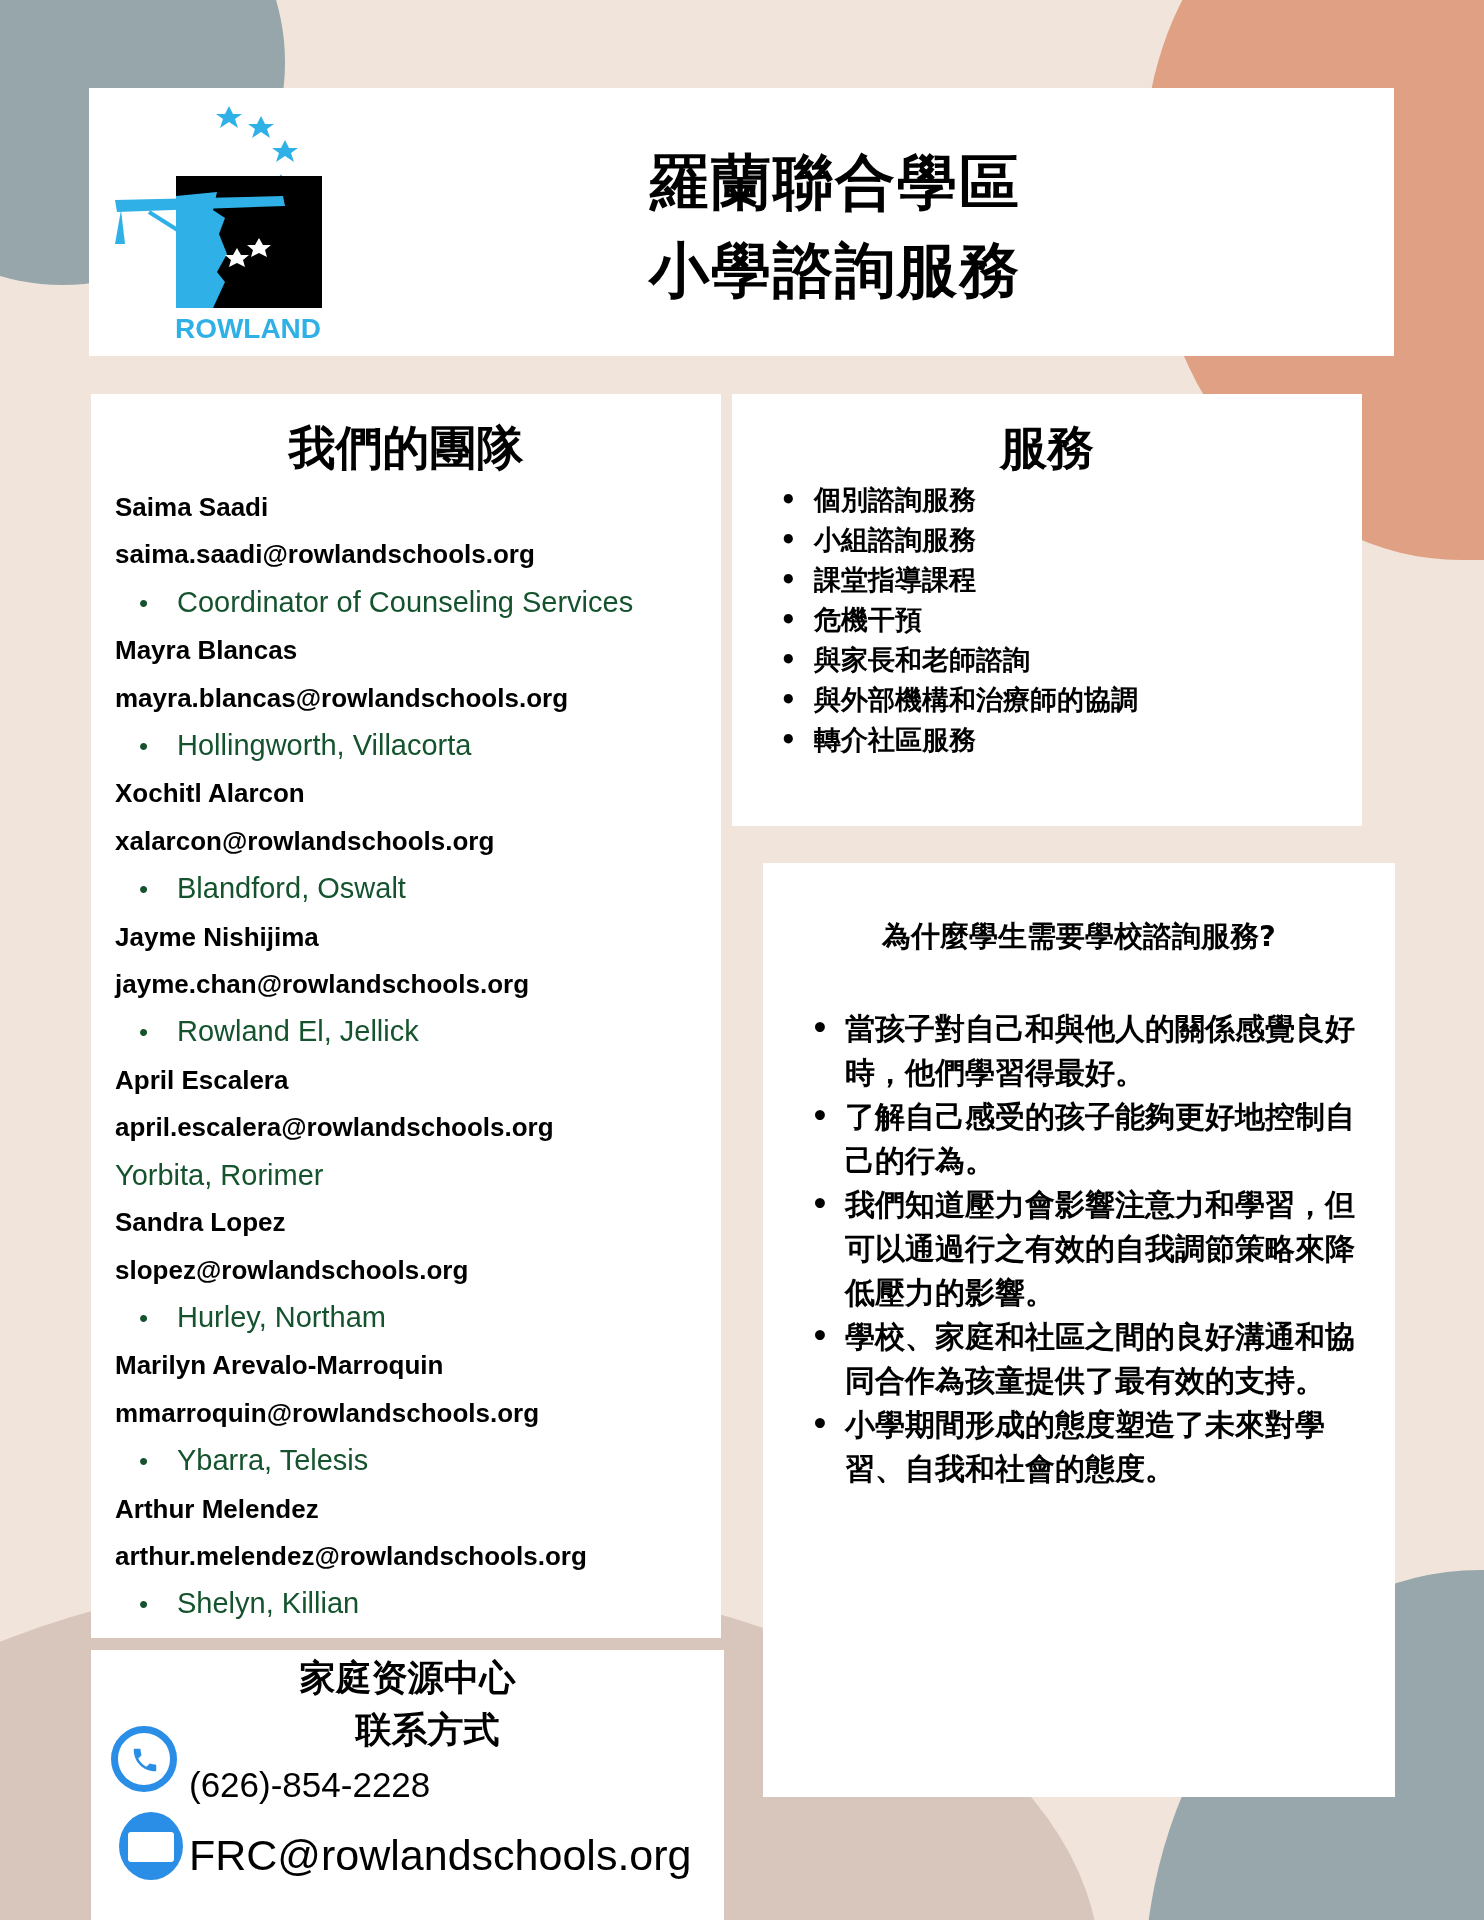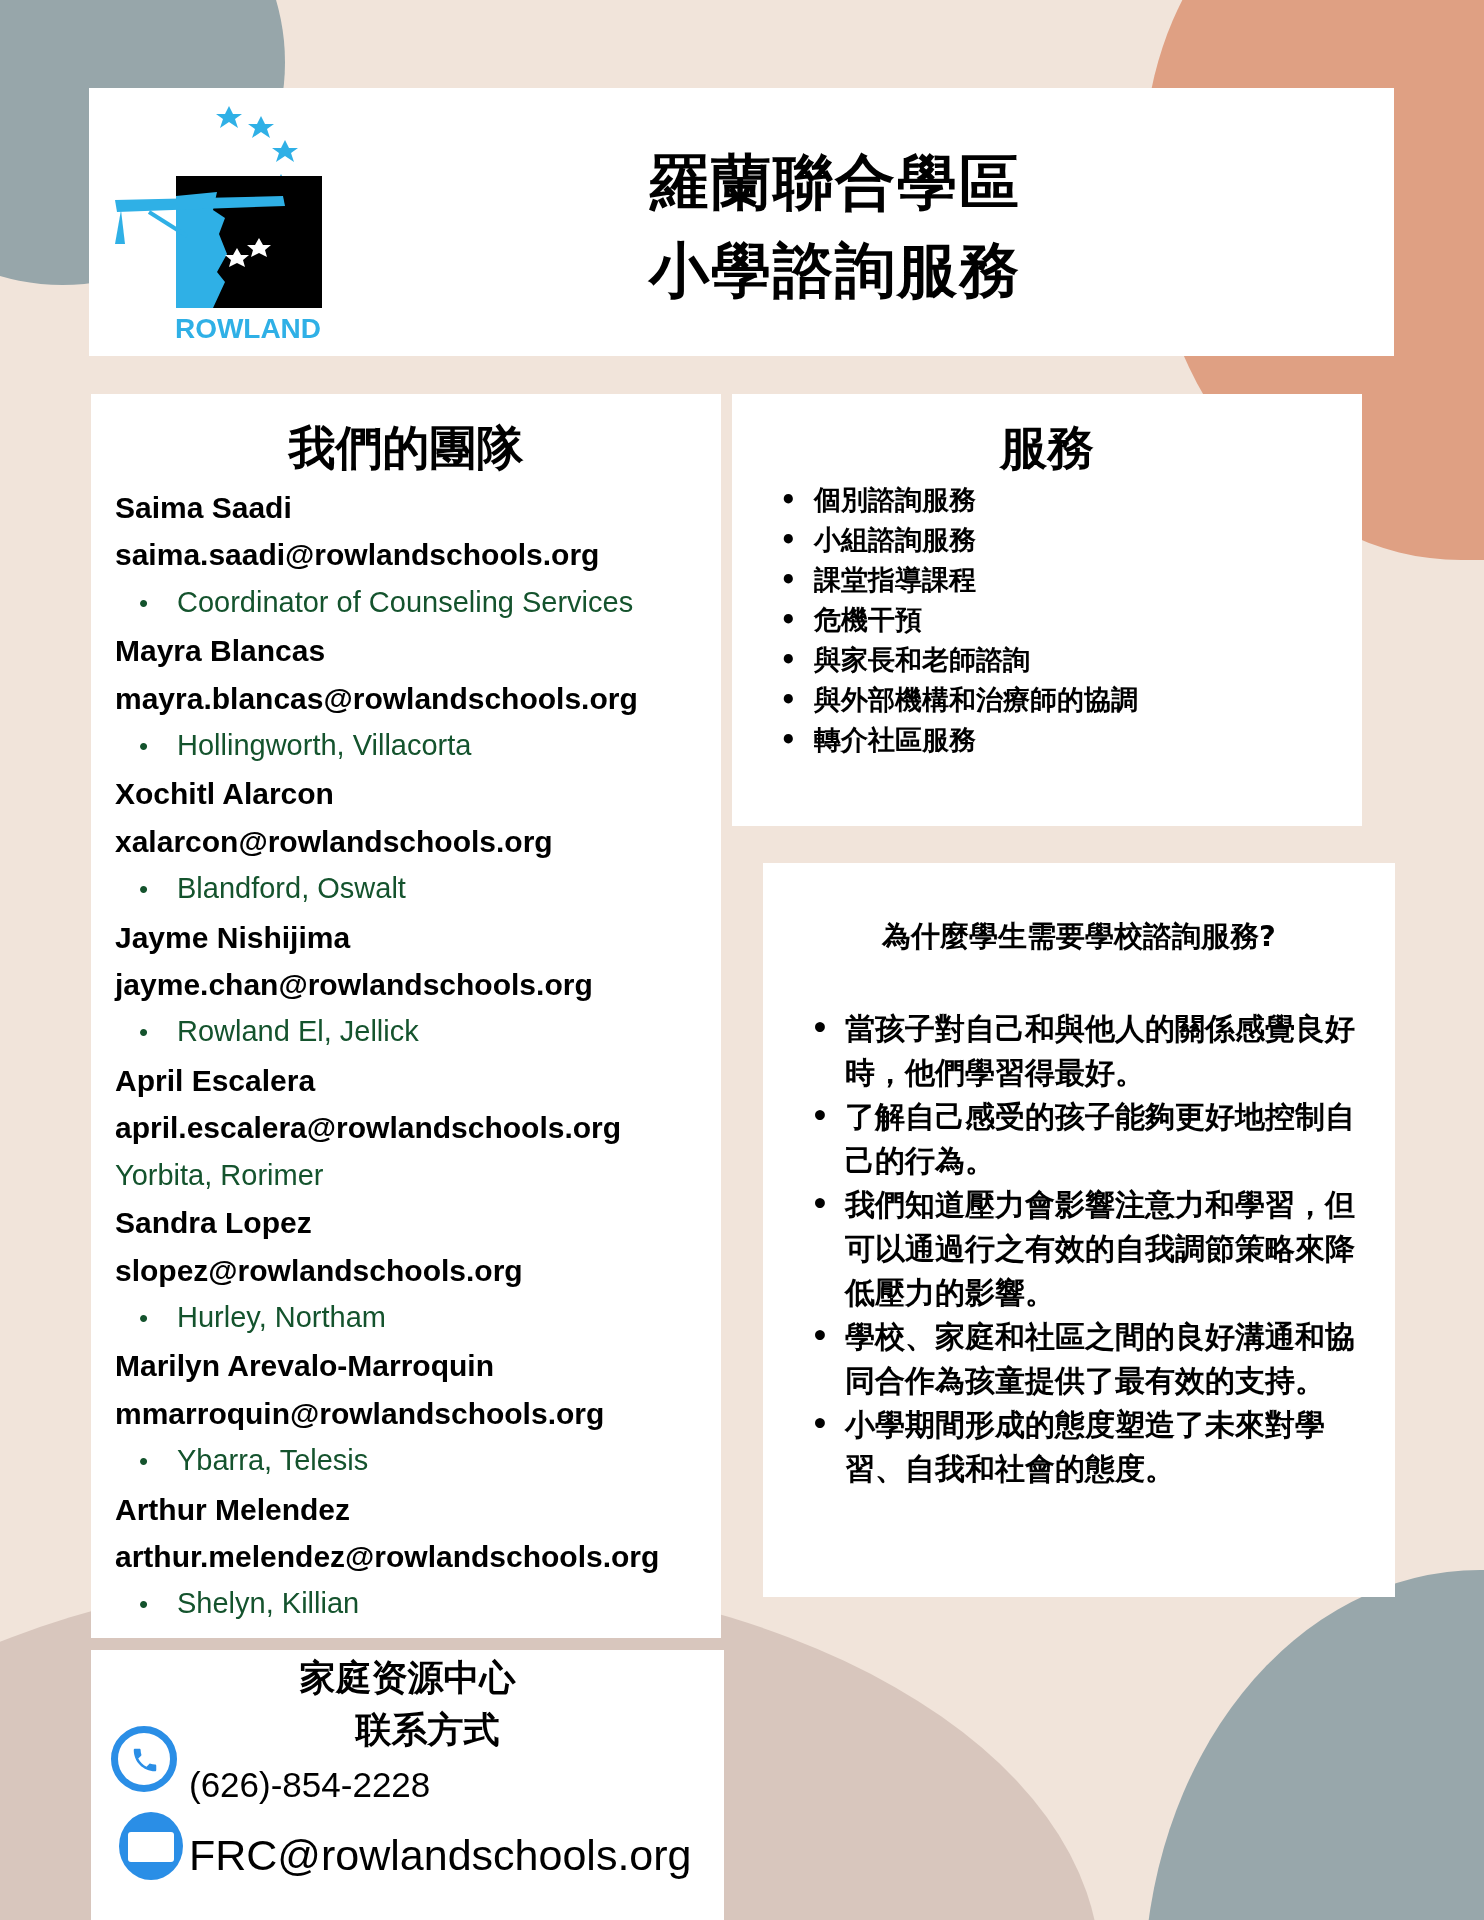--- a/index.html
+++ b/index.html
@@ -10,41 +10,41 @@
   .blob-taupe-bl { left: -300px; top: 1570px; width: 1400px; height: 800px; border-radius: 50% 50% 0 0; background: #d8c6bd; }
   .blob-gray-br { right: -220px; top: 1570px; width: 560px; height: 700px; border-radius: 60% 0 0 0; background: #98a7ab; }
 
   .card { position: absolute; background: #fff; box-sizing: border-box; }
   .header-card { left: 89px; top: 88px; width: 1305px; height: 268px; }
   .logo { position: absolute; left: 20px; top: 16px; width: 230px; height: 240px; }
   .title { position: absolute; left: 560px; top: 50px; width: 400px; font-size: 60px; line-height: 88px; font-weight: bold; text-align: left; letter-spacing: 2px; }
 
   .team-card { left: 91px; top: 394px; width: 630px; height: 1244px; padding: 22px 24px 0 24px; }
   .section-title { font-size: 47px; font-weight: bold; text-align: center; line-height: 64px; margin: 0 0 4px 0; }
-  .member-name, .member-email { font-family: "Liberation Sans", sans-serif; font-weight: bold; font-size: 30px; line-height: 47.4px; white-space: nowrap; }
+  .member-name, .member-email { font-family: "Liberation Sans", sans-serif; font-weight: bold; font-size: 26px; line-height: 47.4px; white-space: nowrap; }
   .member-schools { font-family: "Liberation Sans", sans-serif; font-size: 29px; line-height: 47.4px; white-space: nowrap; color: #14532d; }
   .member-schools.bullet::before { content: "\2022"; display: inline-block; width: 38px; margin-left: 24px; font-size: 26px; }
 
   .frc-card { left: 91px; top: 1650px; width: 633px; height: 270px; }
   .frc-title { position: absolute; left: 0; width: 100%; top: 2px; text-align: center; font-size: 36px; line-height: 52px; font-weight: bold; }
   .frc-sub { top: 54px; padding-left: 20px; }
   .icon-phone { position: absolute; left: 20px; top: 76px; width: 66px; height: 66px; border: 7px solid #2a8ee6; border-radius: 50%; box-sizing: border-box; }
   .icon-phone svg { position: absolute; left: 12px; top: 12px; }
   .icon-mail { position: absolute; left: 28px; top: 162px; width: 64px; height: 68px; background: #2a8ee6; border-radius: 50%; }
   .icon-mail .env { position: absolute; left: 9px; top: 20px; width: 46px; height: 30px; background: #fff; border-radius: 3px; }
   .frc-phone { position: absolute; left: 98px; top: 110px; font-family: "Liberation Sans", sans-serif; font-size: 35px; line-height: 50px; }
   .frc-email { position: absolute; left: 98px; top: 180px; font-family: "Liberation Sans", sans-serif; font-size: 43px; line-height: 50px; }
 
   .services-card { left: 732px; top: 394px; width: 630px; height: 432px; padding: 22px 0 0 0; }
   .services-card .section-title { margin-bottom: 0; }
   ul.svc { list-style: none; margin: 0; padding: 0 0 0 48px; }
   ul.svc li { font-size: 27px; font-weight: bold; line-height: 40px; position: relative; padding-left: 34px; white-space: nowrap; }
   ul.svc li::before { content: "\2022"; position: absolute; left: 0; top: 0; font-size: 26px; }
 
-  .why-card { left: 763px; top: 863px; width: 632px; height: 734px; padding: 52px 30px 0 48px; }
+  .why-card { left: 763px; top: 863px; width: 632px; height: 934px; padding: 52px 30px 0 48px; }
   .why-title { font-size: 29px; font-weight: bold; text-align: center; line-height: 42px; margin: 0 0 50px 0; padding-right: 18px; }
   ul.why { list-style: none; margin: 0; padding: 0; }
   ul.why li { font-size: 30px; font-weight: bold; line-height: 44px; position: relative; padding-left: 34px; }
   ul.why li::before { content: "\2022"; position: absolute; left: 0; top: 0; font-size: 28px; }
 </style>
 </head>
 <body>
 
 <div class="blob blob-gray-tl"></div>
 <div class="blob blob-salmon-tr"></div>

